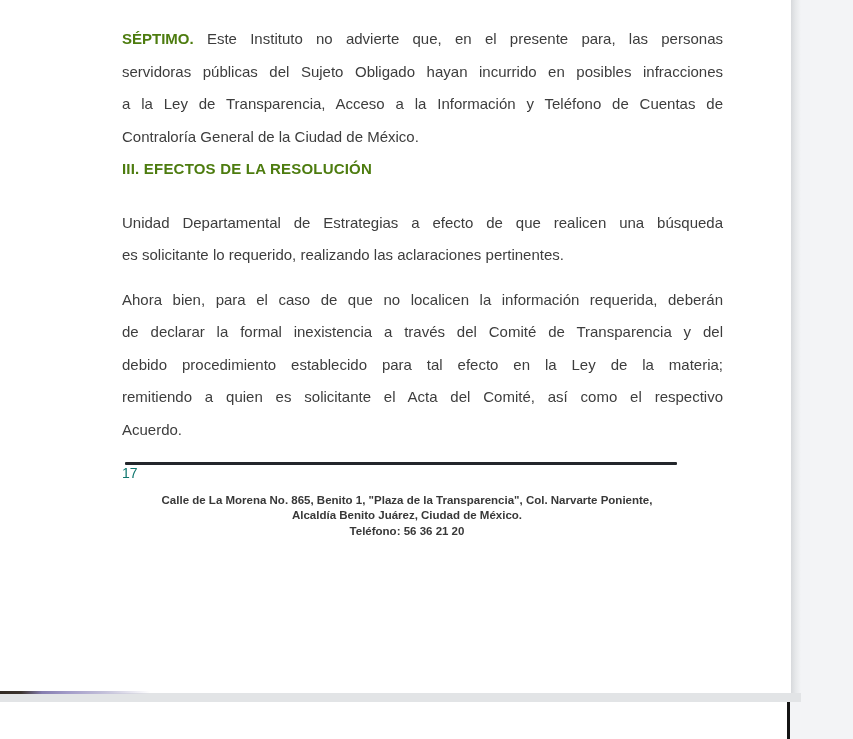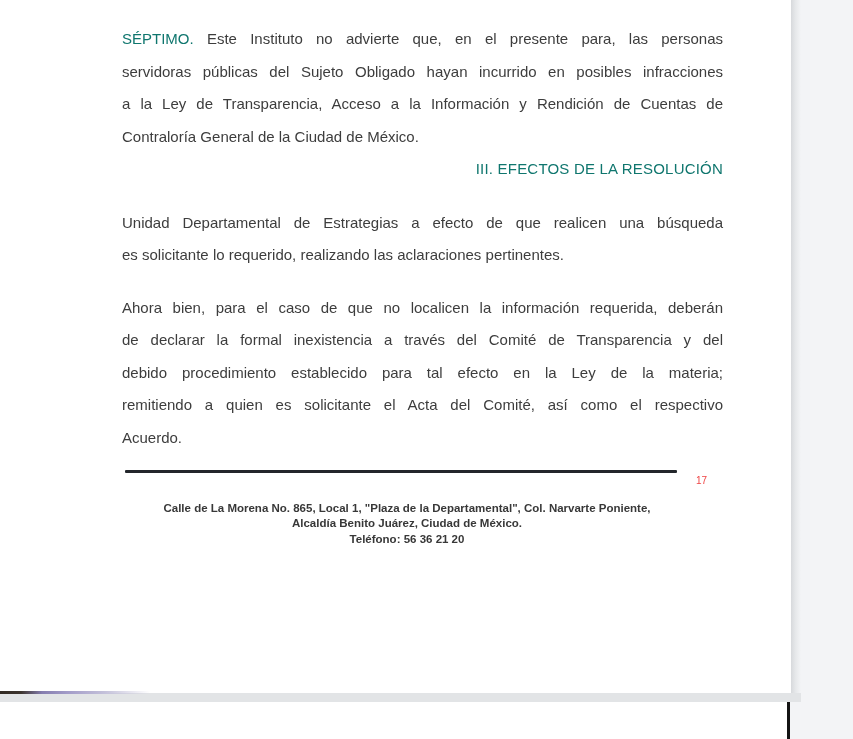--- a/index.html
+++ b/index.html
@@ -64,77 +64,76 @@
     position: relative;
     margin-left: 122px;
     width: 601px;
     color: #3d3d3d;
     font-size: 15px;
     line-height: 32.5px;
   }
   .para { margin: 0; }
   .p-septimo      { margin-top: 23px; }
   .p-efectos      { margin-top: 21px; }
-  .p-inexistencia { margin-top: 20px; }
+  .p-inexistencia { margin-top: 12px; }
 
   .line {
     text-align: justify;
     text-align-last: justify;
   }
   .line.last { text-align-last: left; }
 
   .line b, .heading {
-    font-weight: normal;
-    color: #0f766e;
+    font-weight: bold;
+    color: #4d7c0f;
   }
 
   .heading {
     margin-top: 0;
-    text-align: right;
+    text-align: left;
     line-height: 32.5px;
     font-size: 15px;
     letter-spacing: 0.2px;
   }
 
   
   .footer-rule {
     margin-top: 16px;
     margin-left: 3px;
     width: 552px;
     height: 2.5px;
     background: #23262b;
     border-radius: 1px;
   }
   .pagenum-row {
-    text-align: right;
     padding-right: 16px;
-    font-size: 10px;
+    font-size: 14px;
     line-height: 16px;
-    color: #ef4444;
+    color: #0f766e;
   }
   .address {
     margin-top: 12px;
     width: 570px;
     text-align: center;
     font-size: 11.5px;
     line-height: 15.5px;
     font-weight: bold;
     color: #383838;
   }
 </style>
 </head>
 <body>
 
 <div class="page-main">
   <div class="content">
 
     <div class="para p-septimo">
       <div class="line"><b>SÉPTIMO.</b> <span>Este Instituto no advierte que, en el presente para, las personas</span></div>
       <div class="line">servidoras públicas del Sujeto Obligado hayan incurrido en posibles infracciones</div>
-      <div class="line">a la Ley de Transparencia, Acceso a la Información y Rendición de Cuentas de</div>
+      <div class="line">a la Ley de Transparencia, Acceso a la Información y Teléfono de Cuentas de</div>
       <div class="line last">Contraloría General de la Ciudad de México.</div>
     </div>
 
     <div class="heading">III. EFECTOS DE LA RESOLUCIÓN</div>
 
     <div class="para p-efectos">
       <div class="line">Unidad Departamental de Estrategias a efecto de que realicen una búsqueda</div>
       <div class="line last">es solicitante lo requerido, realizando las aclaraciones pertinentes.</div>
     </div>
 
@@ -144,21 +143,21 @@
       <div class="line">debido procedimiento establecido para tal efecto en la Ley de la materia;</div>
       <div class="line">remitiendo a quien es solicitante el Acta del Comité, así como el respectivo</div>
       <div class="line last">Acuerdo.</div>
     </div>
 
     <div class="footer-rule"></div>
 
     <div class="pagenum-row">17</div>
 
     <div class="address">
-      <div>Calle de La Morena No. 865, Local 1, "Plaza de la Departamental", Col. Narvarte Poniente,</div>
+      <div>Calle de La Morena No. 865, Benito 1, "Plaza de la Transparencia", Col. Narvarte Poniente,</div>
       <div>Alcaldía Benito Juárez, Ciudad de México.</div>
       <div>Teléfono: 56 36 21 20</div>
     </div>
 
   </div>
 </div>
 
 <div class="page-edge-shade"></div>
 <div class="page-gap-band"></div>
 <div class="scan-artifact-line"></div>

